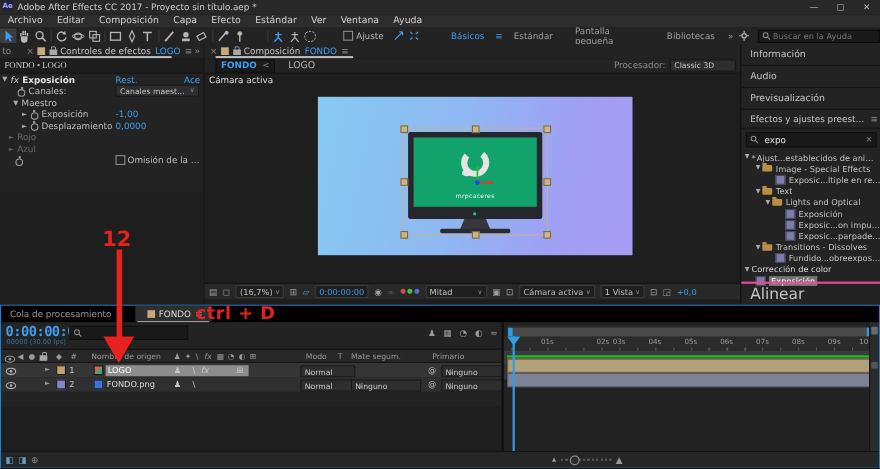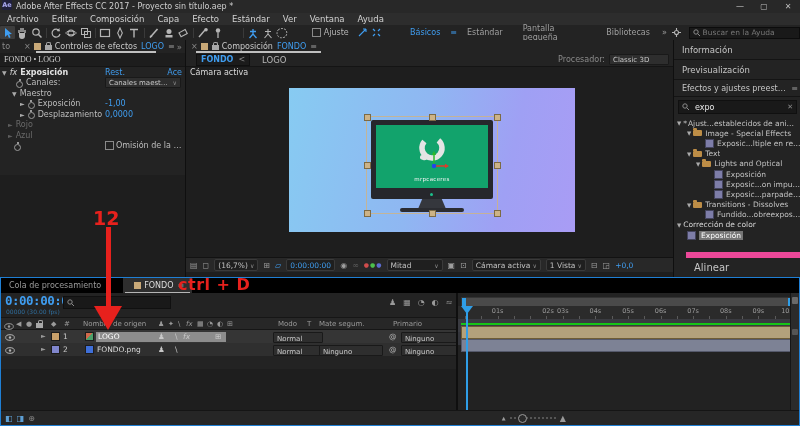--- a/index.html
+++ b/index.html
@@ -81,21 +81,21 @@
   .sb-head{height:19px;border-bottom:1px solid #141414;display:flex;align-items:center;padding-left:8px;font-size:8.5px;color:#c6c6c6;}
   .sb-search{margin:3px 4px;height:12px;background:#191919;border:1px solid #101010;display:flex;align-items:center;padding:0 3px;gap:3px;}
   .sb-search input{background:transparent;border:none;outline:none;color:#e8e8e8;font-size:8px;width:80px;font-family:inherit;}
   .tree{padding-top:1px;}
   .trow{height:10.2px;display:flex;align-items:center;font-size:7.5px;color:#c2c2c2;white-space:nowrap;overflow:hidden;}
   .trow .caret{font-size:5.5px;color:#aaa;margin-right:2px;}
   .folder-ic{display:inline-block;width:9px;height:6px;background:#bd8d46;border-radius:1px;position:relative;margin-right:3px;flex:none;}
   .folder-ic::before{content:"";position:absolute;left:0;top:-2px;width:4px;height:2px;background:#bd8d46;border-radius:1px 1px 0 0;}
   .preset-ic{display:inline-block;width:7px;height:7px;background:#7d7da8;border:1px solid #44445e;margin-right:3px;flex:none;}
   .sel-label{background:#757575;color:#fff;padding:0 2px;}
-  .sb-align{position:absolute;left:12px;bottom:0;right:0;height:19px;border-top:6px solid #ec4899;display:flex;align-items:center;padding-left:8px;font-size:10px;color:#c6c6c6;}
+  .sb-align{position:absolute;left:0;bottom:0;right:0;height:19px;border-top:2px solid #ec4899;display:flex;align-items:center;padding-left:8px;font-size:14px;color:#c6c6c6;}
 
   
   .timeline{position:absolute;left:0;top:277px;width:798px;height:147px;background:#232323;border:1px solid #1f7fd4;}
   .tl-tabs{position:absolute;left:0;top:0;right:0;height:15px;background:#000000;display:flex;align-items:stretch;border-bottom:1px solid #141414;}
   .tl-tab{display:flex;align-items:center;padding:0 8px;font-size:8px;color:#9a9a9a;}
   .tl-tab.active{background:#2e2e2e;color:#dcdcdc;position:relative;}
   .tl-tab.active::after{content:"";position:absolute;left:2px;right:2px;bottom:0;height:1.5px;background:#b5b5b5;}
   .tl-left{position:absolute;left:0;top:15px;width:455px;bottom:14px;}
   .tl-info{position:absolute;left:0;top:0;right:0;height:24px;background:#232323;}
   .tl-tc{position:absolute;left:4px;top:0;font-family:"DejaVu Sans Mono",monospace;font-size:12.5px;font-weight:bold;color:#3f9df0;letter-spacing:-.5px;}
@@ -454,20 +454,21 @@
         <span class="dim" style="font-size:6px;">∨</span>
       </span>
       <span class="cb-ic">⊟</span>
       <span class="cb-ic">◲</span>
       <span class="blue" style="font-size:7.5px;">+0,0</span>
     </div>
   </div>
 
   <div class="sidebar">
     <div class="sb-head">Información</div>
+    <div class="sb-head">Audio</div>
     <div class="sb-head">Previsualización</div>
     <div class="sb-head" style="height:16px;">
       <span class="ellip" style="max-width:104px;font-size:8px;">Efectos y ajustes preestablecidos</span>
       <span class="menu-ic" style="margin-left:auto;margin-right:3px;">≡</span>
     </div>
     <div class="sb-search">
       <svg width="8" height="8">
           <circle cx="3" cy="3" r="2.2" fill="none" stroke="#8a8a8a" stroke-width="1"></circle>
           <path d="M4.6,4.6 L7,7" stroke="#8a8a8a" stroke-width="1"></path>
         </svg>

